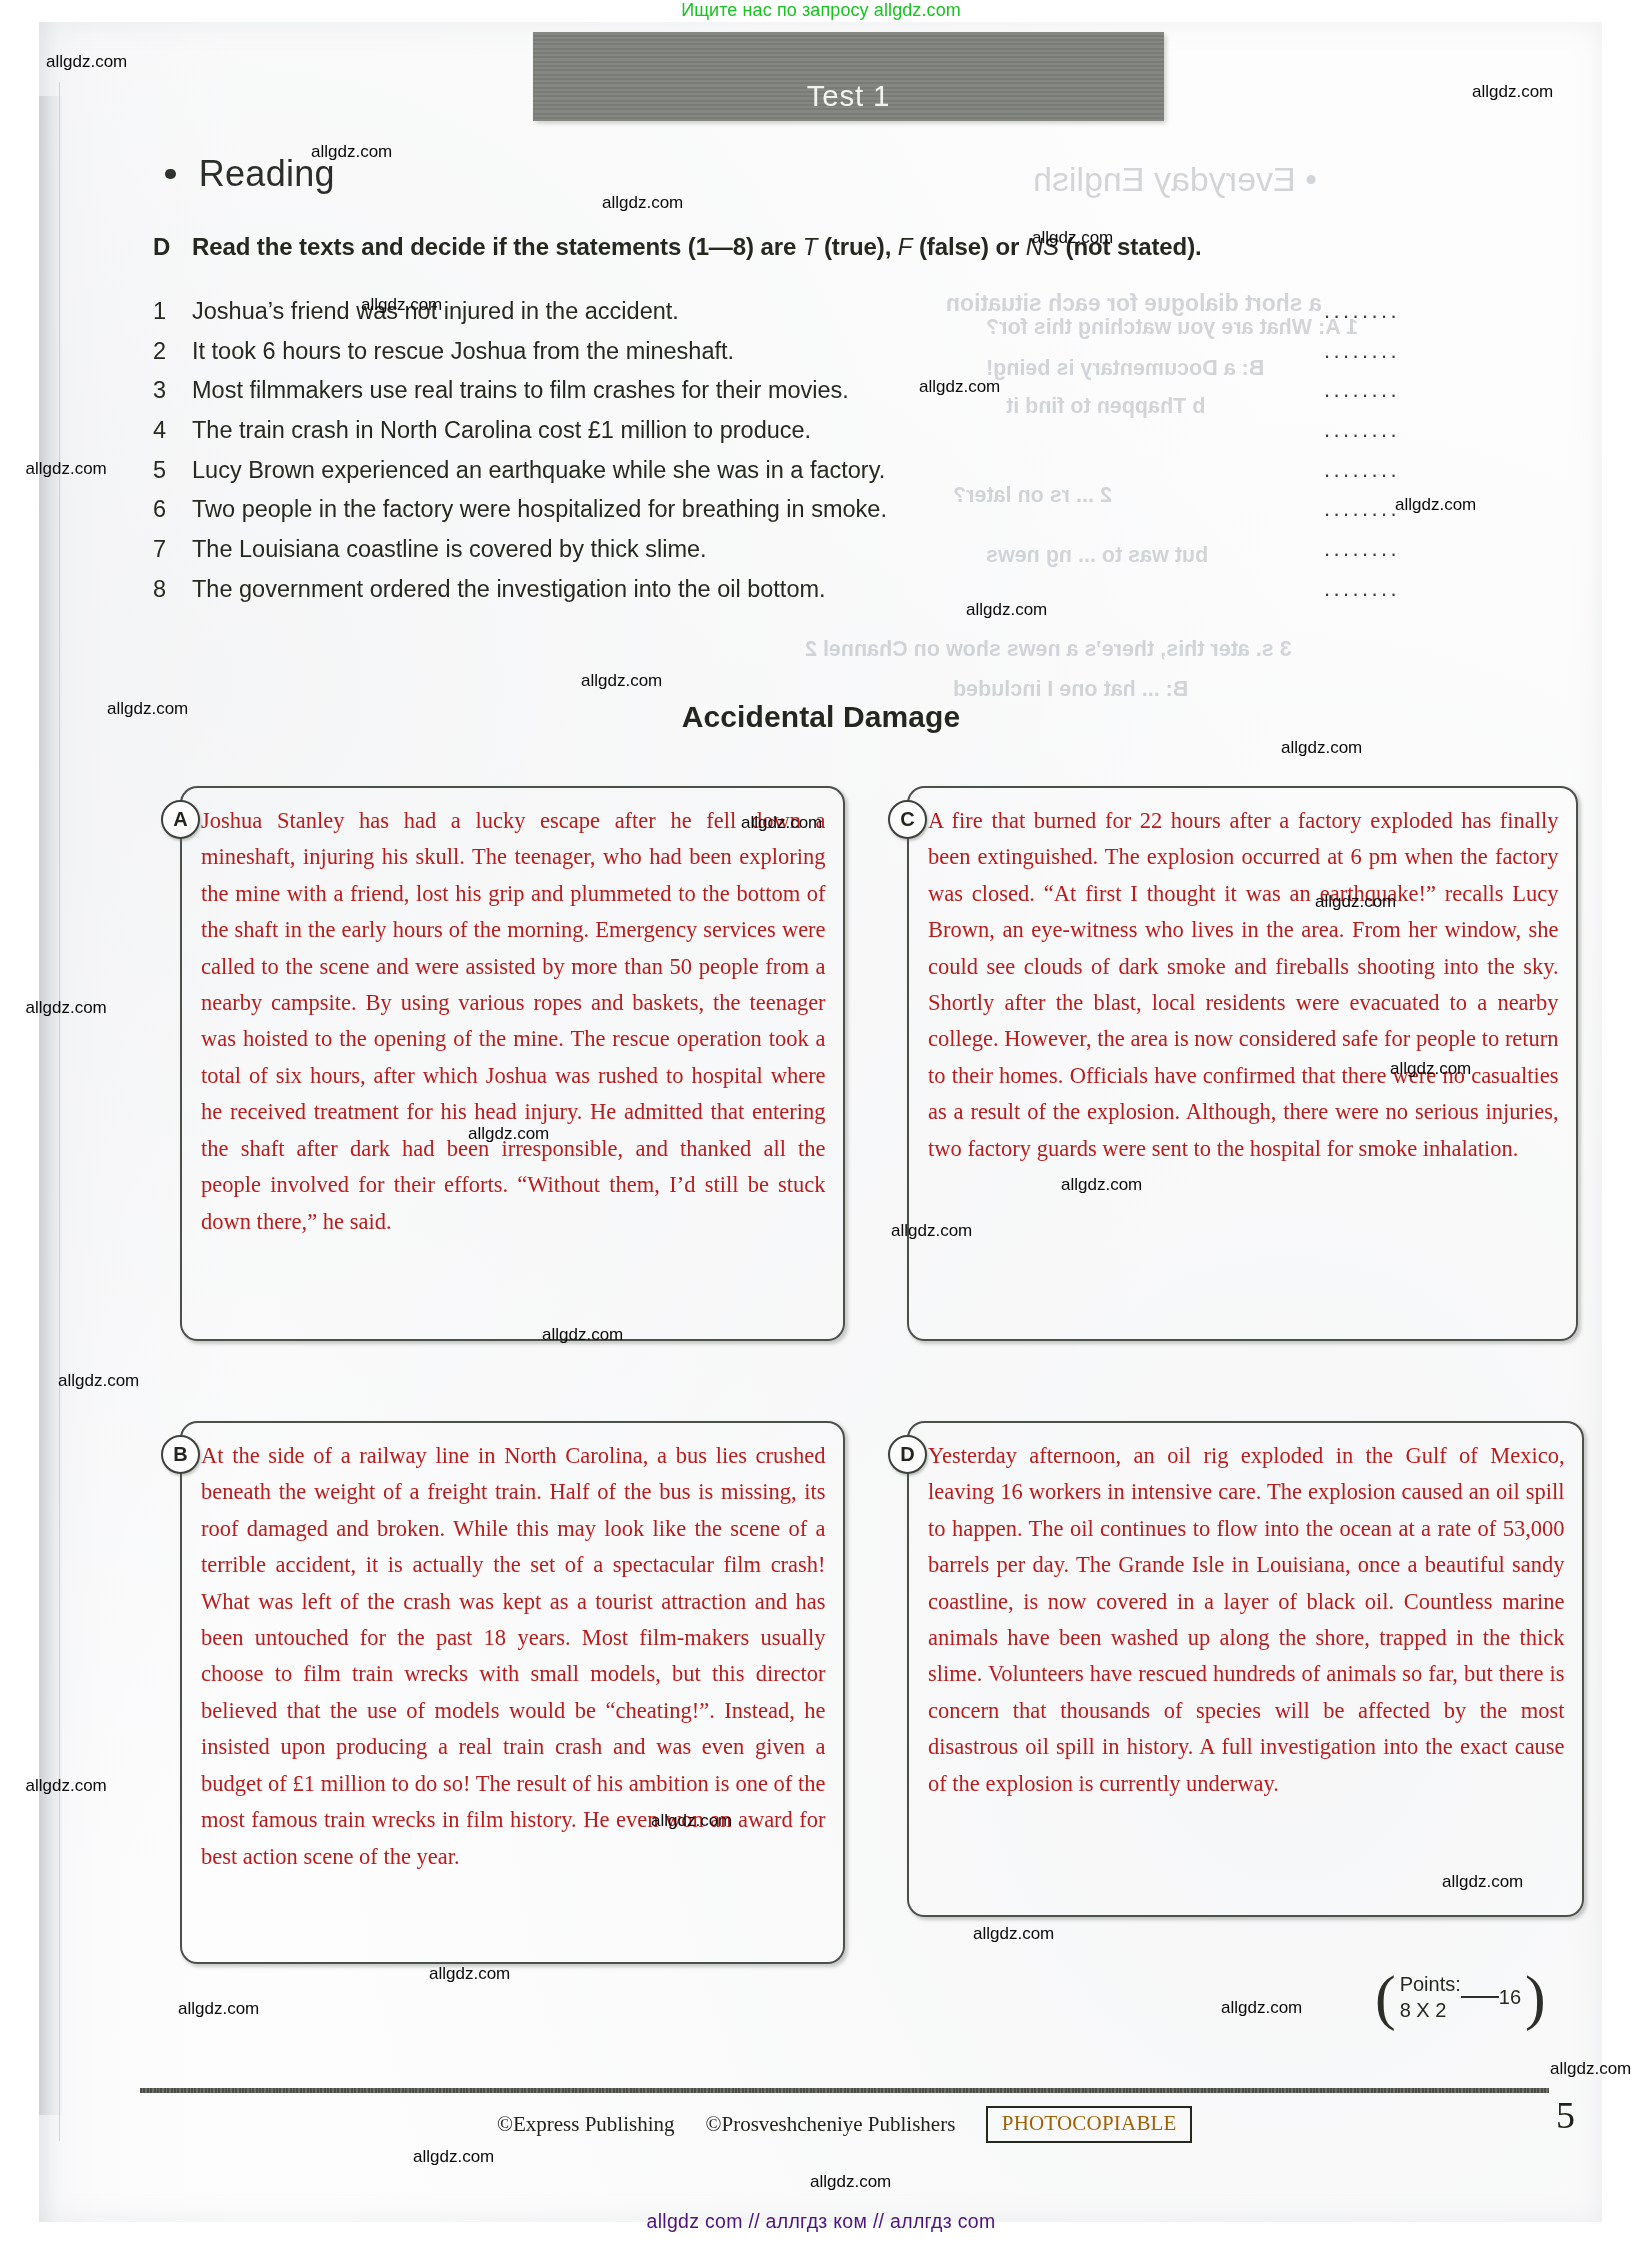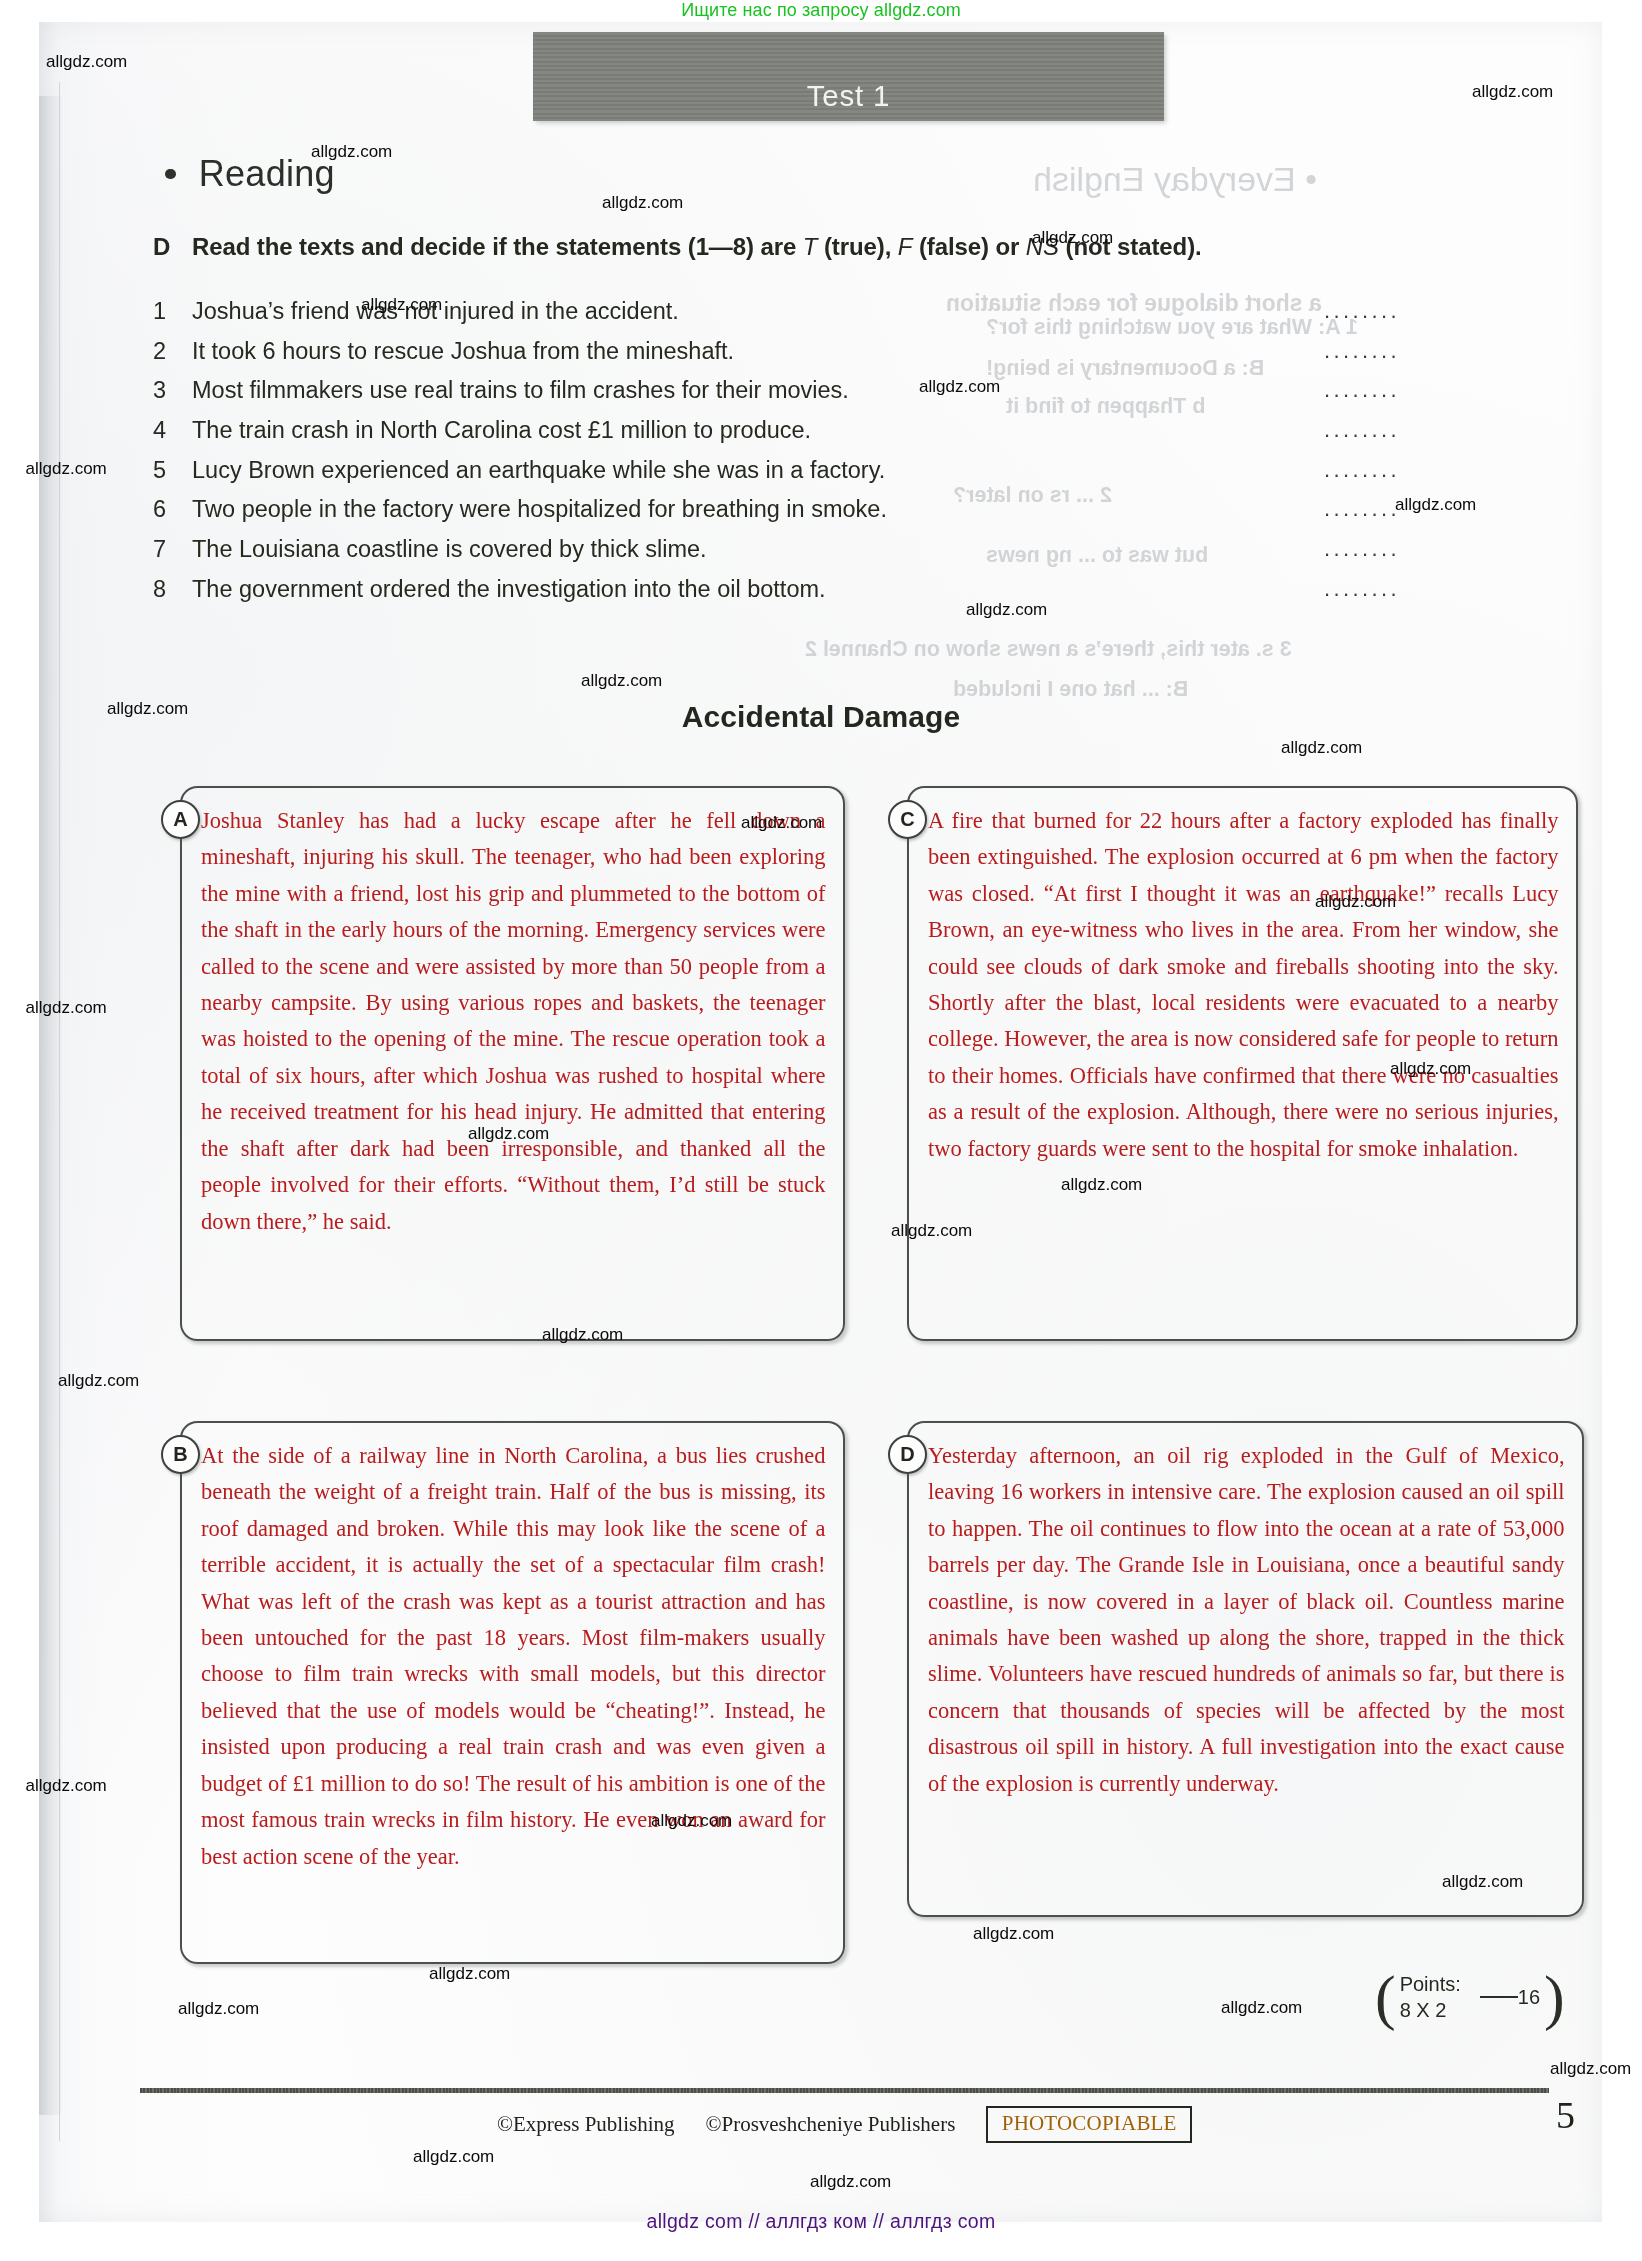--- a/index.html
+++ b/index.html
@@ -152,21 +152,21 @@
   #boxC { left:907px; top:786px; width:671px; height:555px; padding: 14.8px 17.4px 9.4px 19px; }
   #boxB { left:180px; top:1421px; width:665px; height:543px; padding: 14.8px 17.4px 9.4px 19px; }
   #boxD { left:907px; top:1421px; width:677px; height:496px; padding: 14.8px 17.4px 9.4px 19px; }
 
   
   .points {
     position:absolute; left:1375px; top:1972px;
     display:flex; align-items:center; z-index:8;
   }
   .paren { font-size: 62px; color:#2b2f28; line-height:.78; font-family:"Liberation Serif", serif; }
-  .points-inner { display:flex; align-items:center; gap:19px; padding: 0 4px; }
+  .points-inner { display:flex; align-items:center; padding: 0 4px; }
   .pts-text { font-size:20px; color:#26291f; line-height:1.28; font-family:"Liberation Sans", sans-serif; }
   .pts-frac { display:flex; flex-direction:row; align-items:center; }
   .pts-bar { width:38px; height:2px; background:#2b2f28; margin-bottom:1.3px; }
   .pts-den { font-size:20px; color:#26291f; font-family:"Liberation Sans", sans-serif; }
 
   
   .foot-rule {
     position:absolute; left:140px; top:2088px; width:1409px; height:4.7px;
     background:#4a4e47;
     background-image: repeating-linear-gradient(90deg, #4a4e47 0 2px, #6d716a 2px 3.4px);

